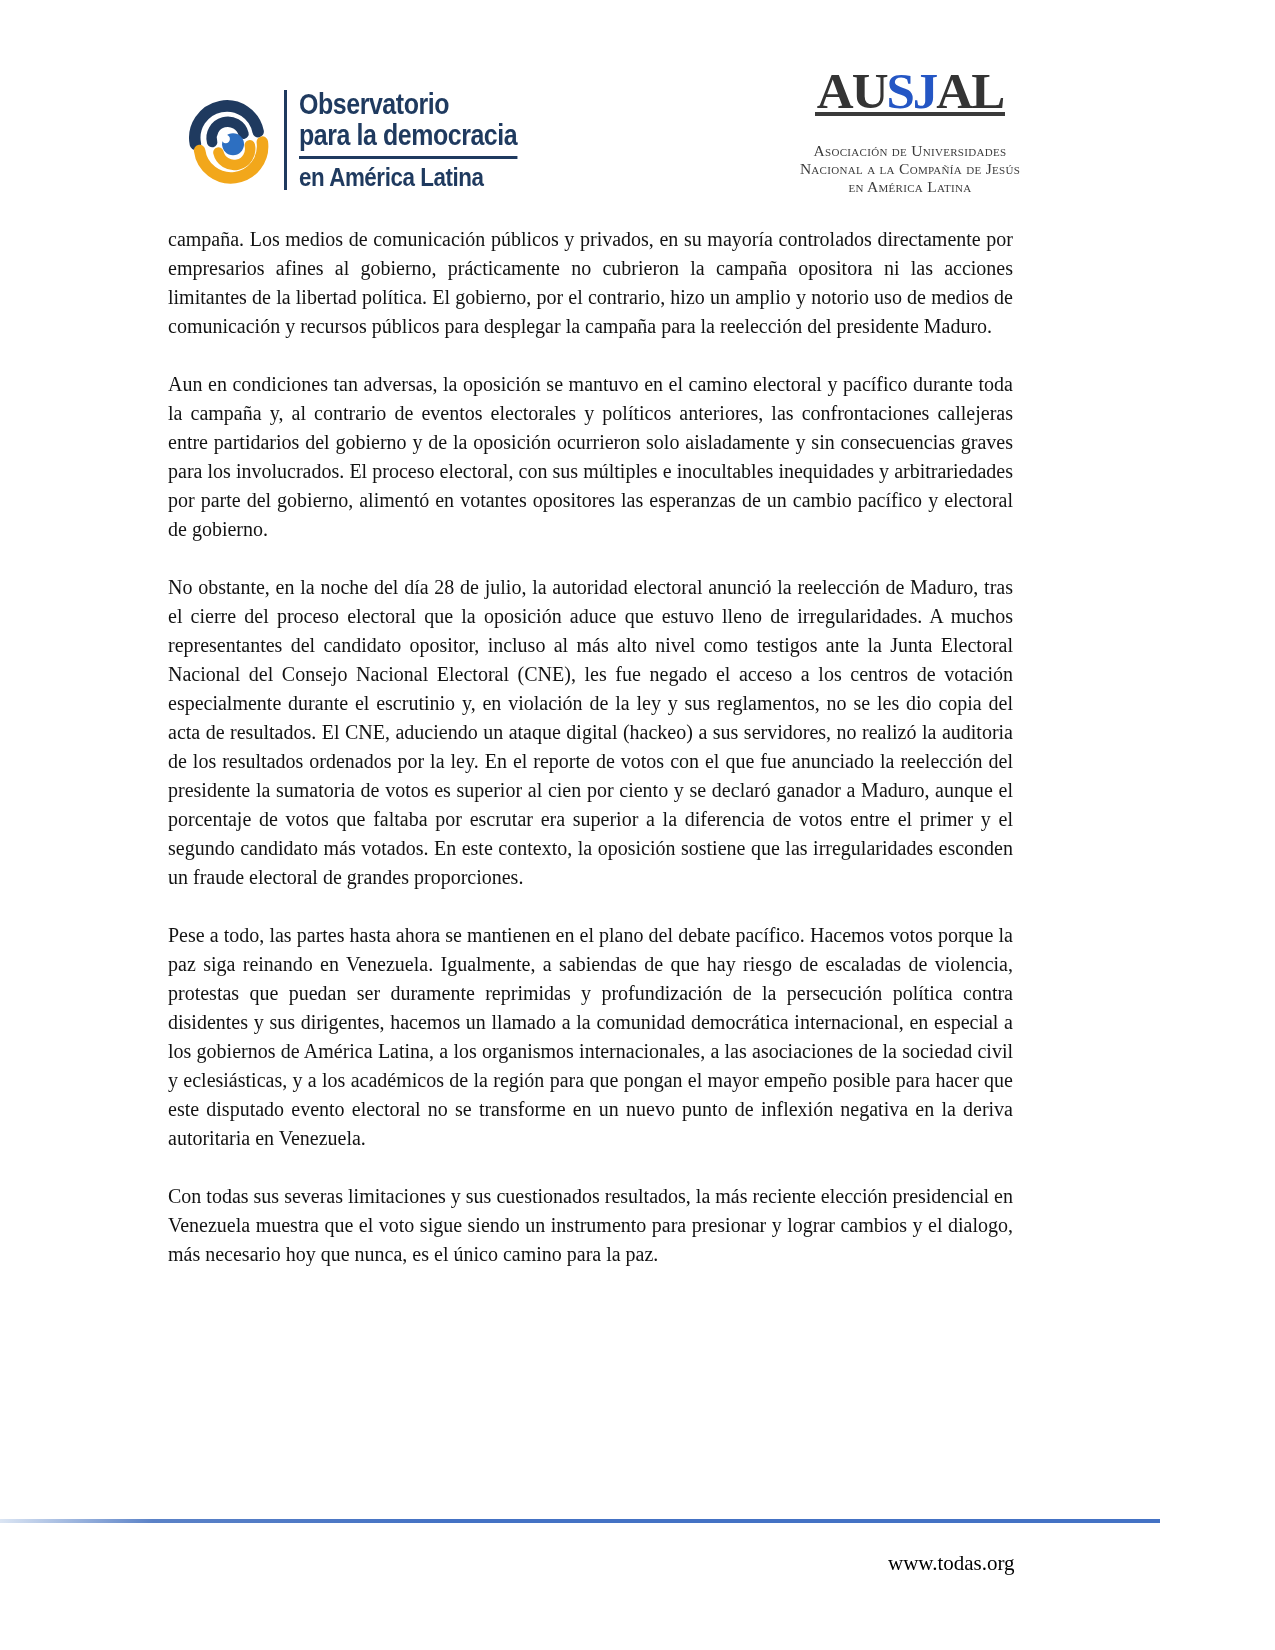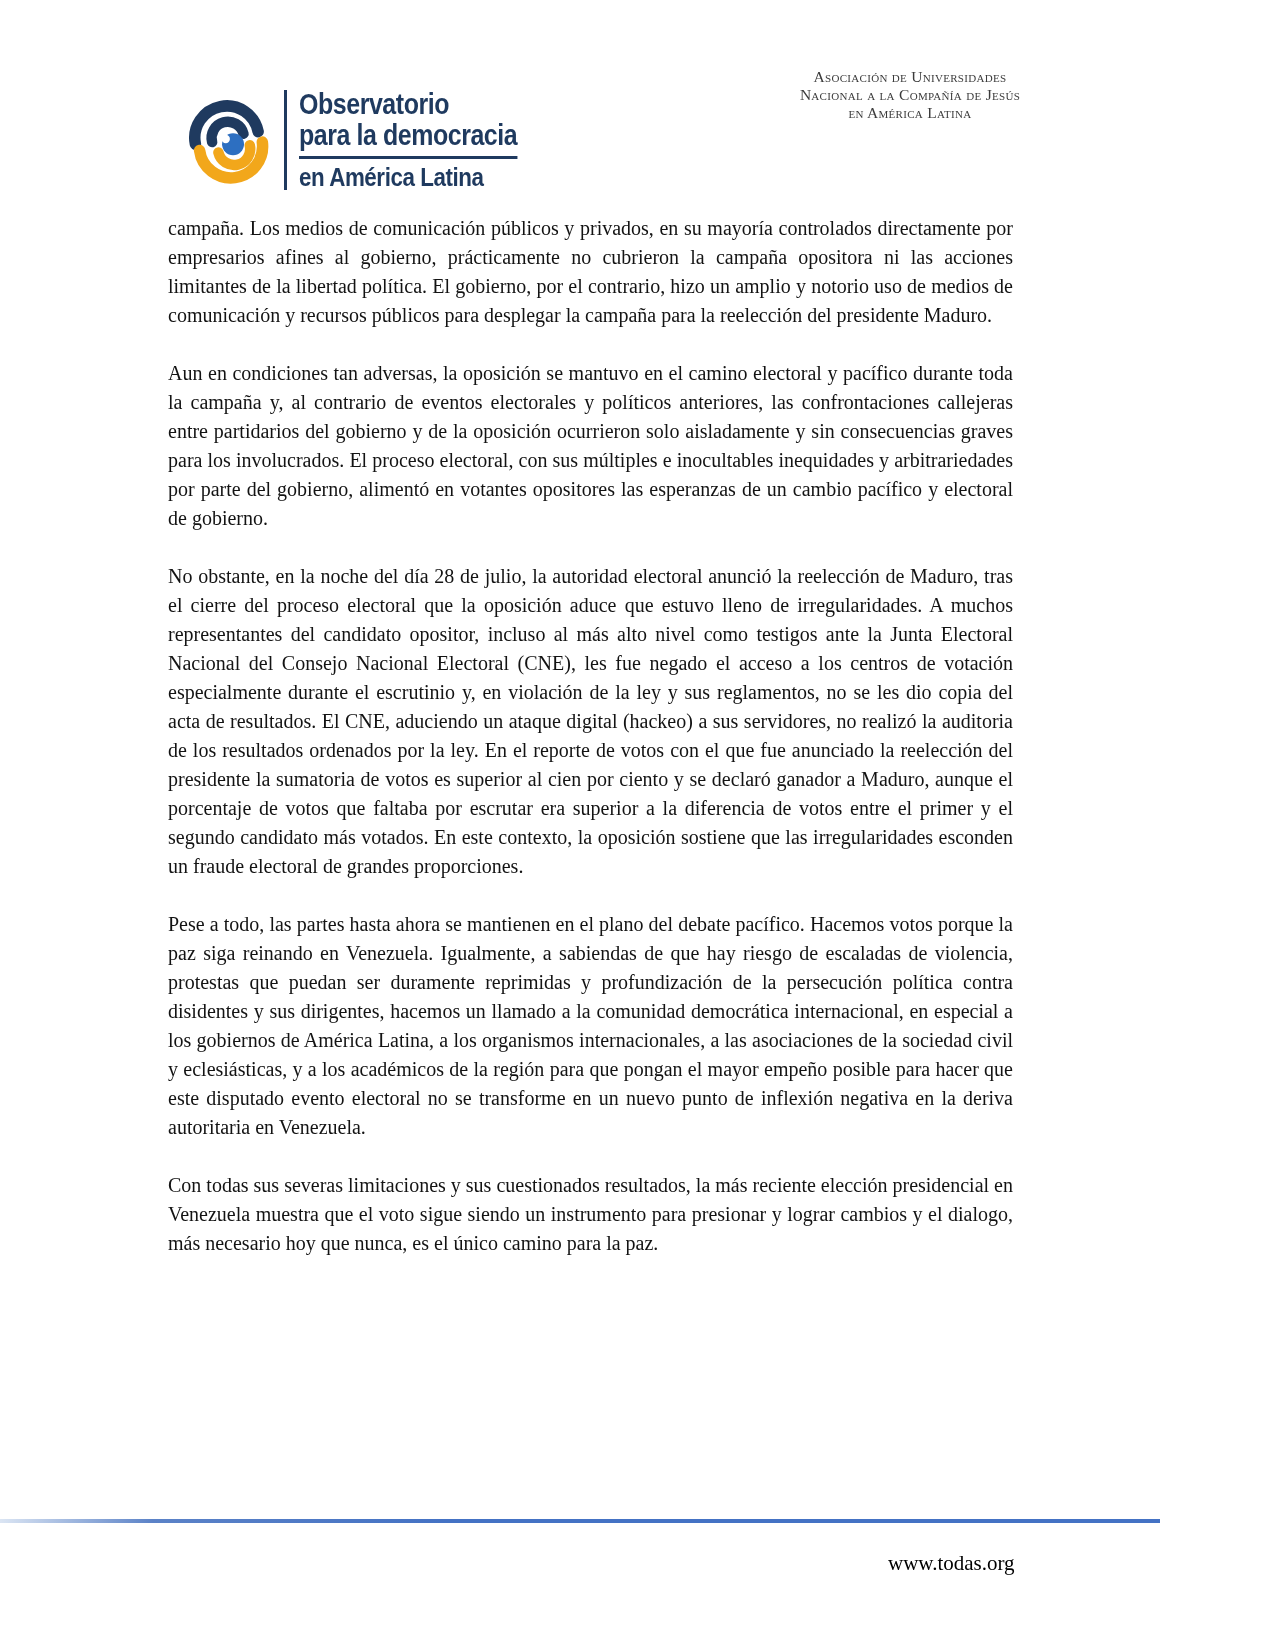--- a/index.html
+++ b/index.html
@@ -90,21 +90,21 @@
   .ausjal-underline {
     position: absolute;
     left: 0;
     right: 0;
     bottom: 8px;
     height: 4px;
     background: #3a3a3a;
     z-index: 1;
   }
   .ausjal-caption {
-    margin-top: 4px;
+    margin-top: 18px;
     font-family: "Liberation Serif", serif;
     font-variant: small-caps;
     font-size: 15.5px;
     line-height: 18px;
     color: #3b3b3b;
     letter-spacing: 0.3px;
     white-space: nowrap;
   }
 
   
@@ -113,21 +113,21 @@
     left: 168px;
     top: 214px;
     width: 845px;
     font-family: "Liberation Serif", serif;
     font-size: 20px;
     line-height: 29px;
     text-align: justify;
     color: #131313;
   }
   .body-text p {
-    margin: 0 0 29px 0;
+    margin: 11px 0 29px 0;
   }
 
   
   .footer-rule {
     position: absolute;
     left: 0;
     top: 1519px;
     width: 1275px;
     height: 4px;
     background: linear-gradient(to right, #dbe5f3 0%, #5b82c7 12%, #4472c4 35%, #4472c4 100%);
@@ -158,20 +158,24 @@
     <div class="obs-vbar"></div>
     <div class="obs-text">
       <div class="obs-line1">Observatorio</div>
       <div class="obs-line2">para la democracia</div>
       <div class="obs-rule"></div>
       <div class="obs-line3">en América Latina</div>
     </div>
   </div>
 
   <div class="ausjal-logo">
+    <div class="ausjal-wordmark">
+      <span>AU</span><span class="ausjal-sj">SJ</span><span>AL</span>
+      <div class="ausjal-underline"></div>
+    </div>
     <div class="ausjal-caption">
       <div>Asociación de Universidades</div>
       <div>Nacional a la Compañía de Jesús</div>
       <div>en América Latina</div>
     </div>
   </div>
 
   <div class="body-text">
     <p>campaña. Los medios de comunicación públicos y privados, en su mayoría controlados directamente por empresarios afines al gobierno, prácticamente no cubrieron la campaña opositora ni las acciones limitantes de la libertad política. El gobierno, por el contrario, hizo un amplio y notorio uso de medios de comunicación y recursos públicos para desplegar la campaña para la reelección del presidente Maduro.</p>
     <p>Aun en condiciones tan adversas, la oposición se mantuvo en el camino electoral y pacífico durante toda la campaña y, al contrario de eventos electorales y políticos anteriores, las confrontaciones callejeras entre partidarios del gobierno y de la oposición ocurrieron solo aisladamente y sin consecuencias graves para los involucrados. El proceso electoral, con sus múltiples e inocultables inequidades y arbitrariedades por parte del gobierno, alimentó en votantes opositores las esperanzas de un cambio pacífico y electoral de gobierno.</p>

